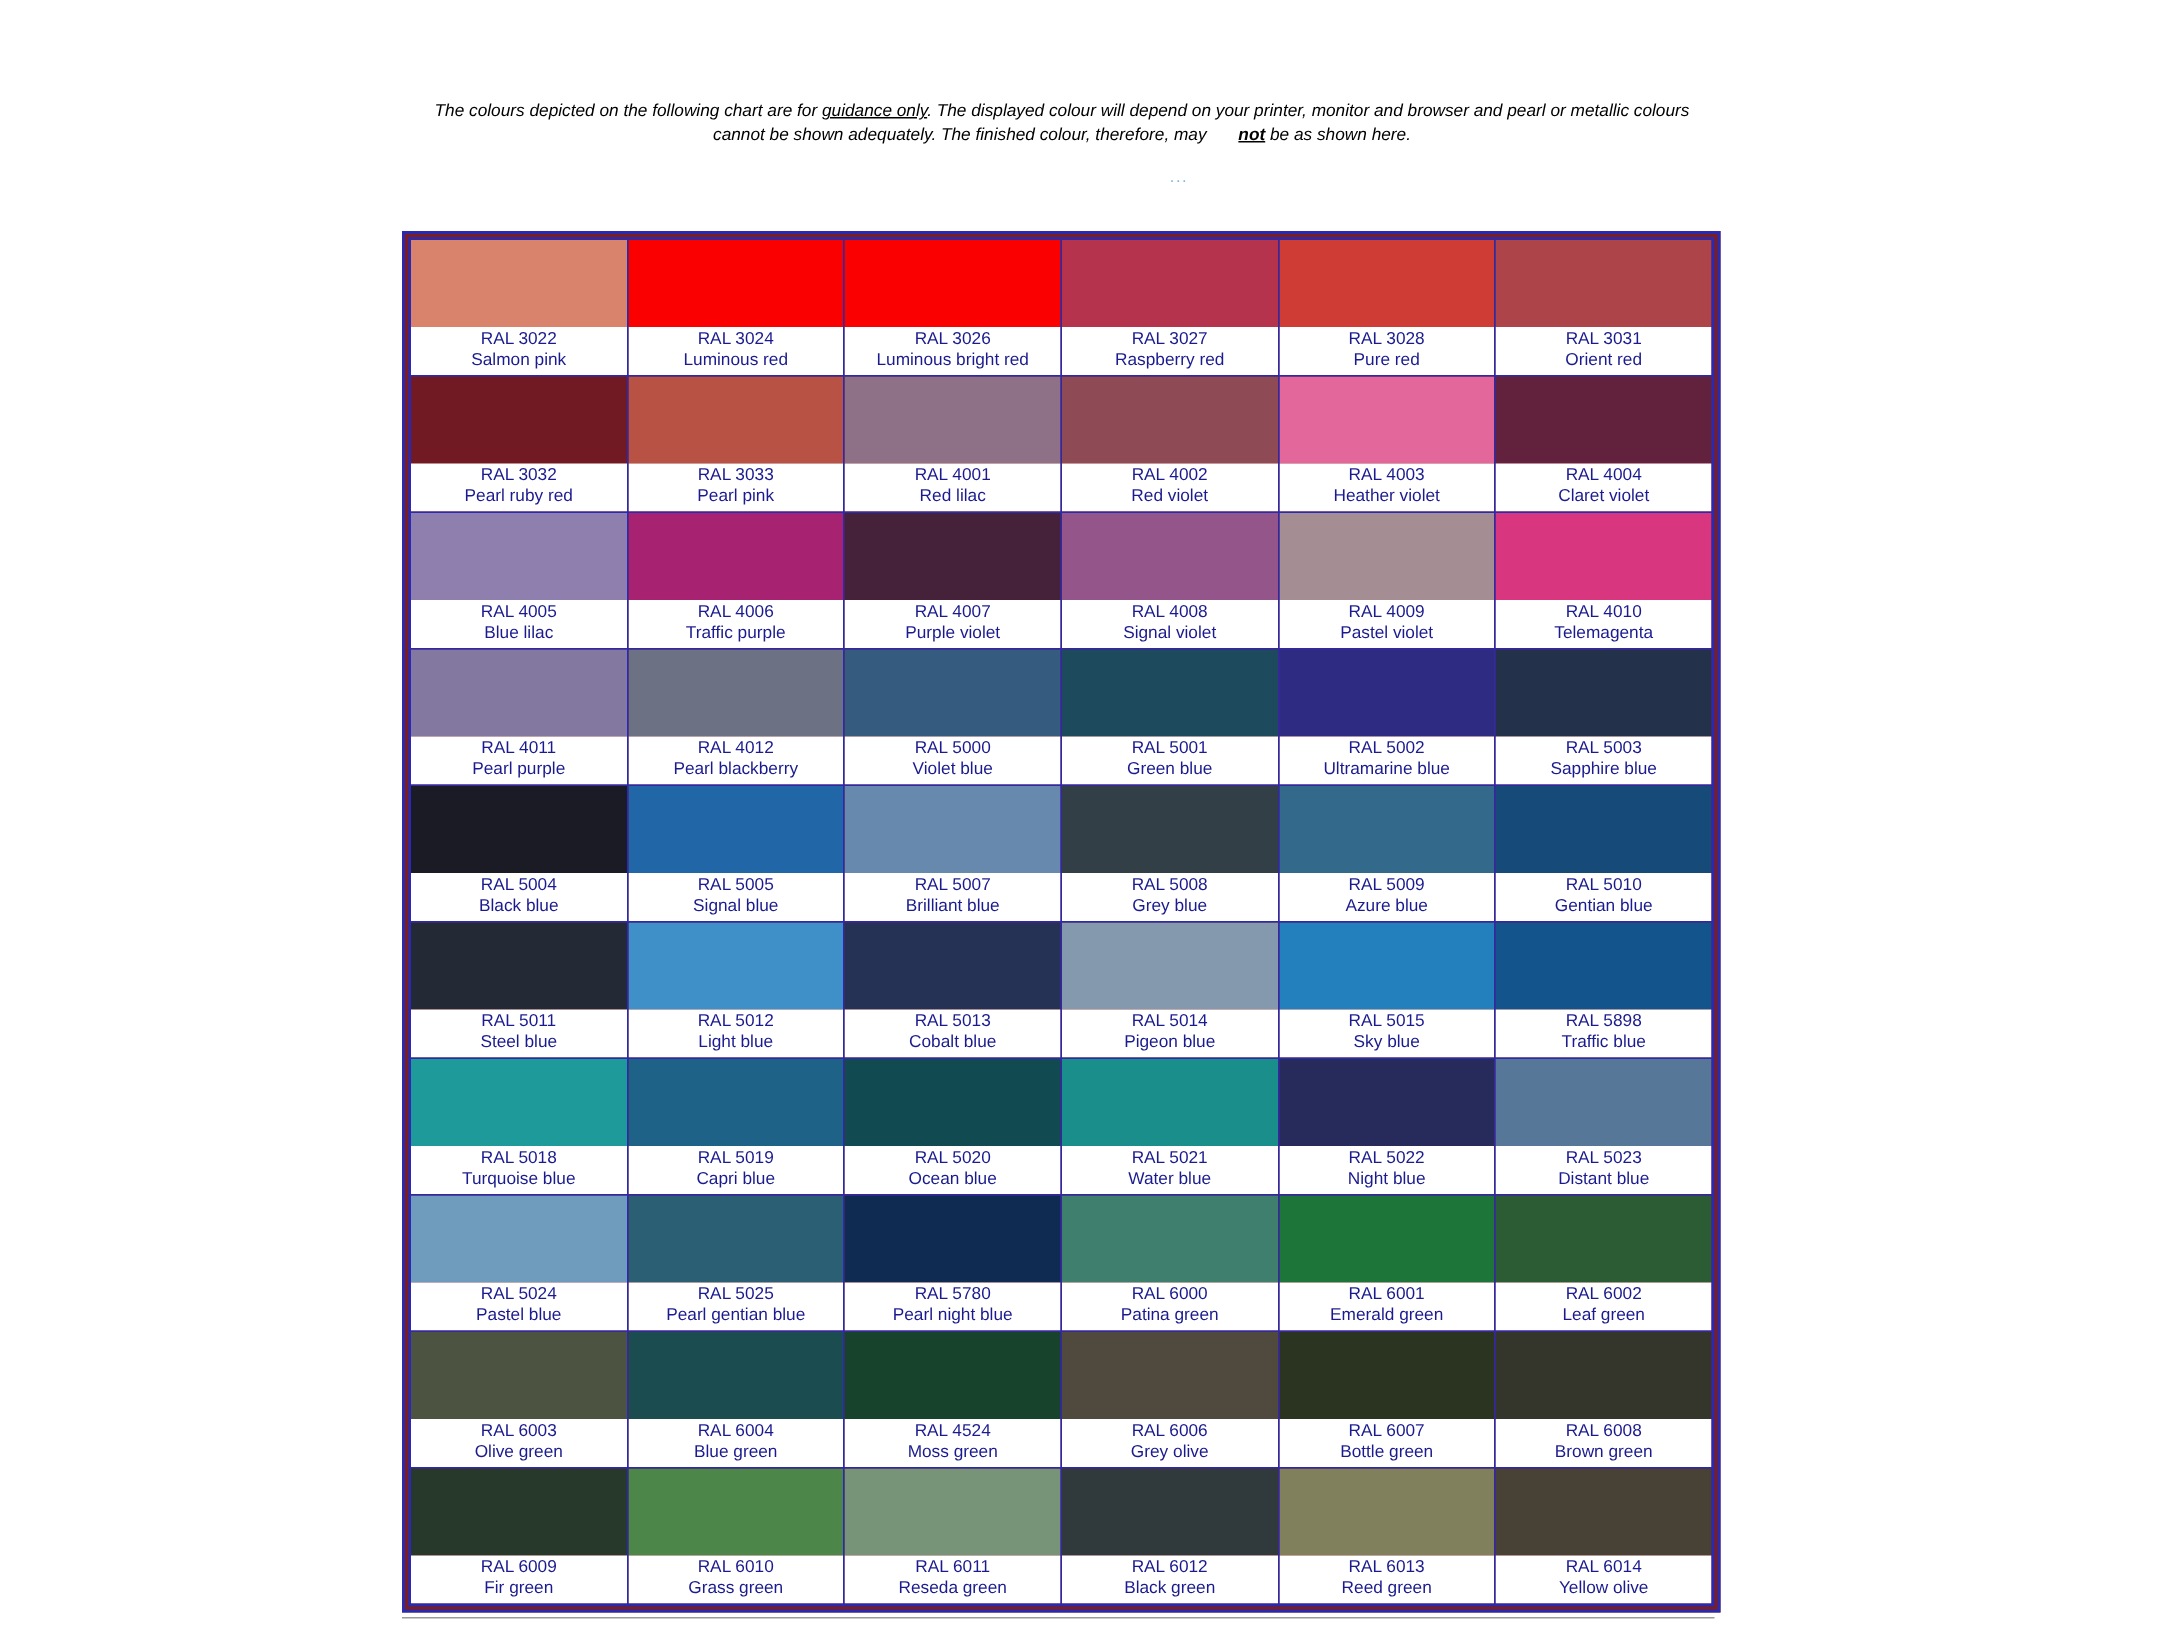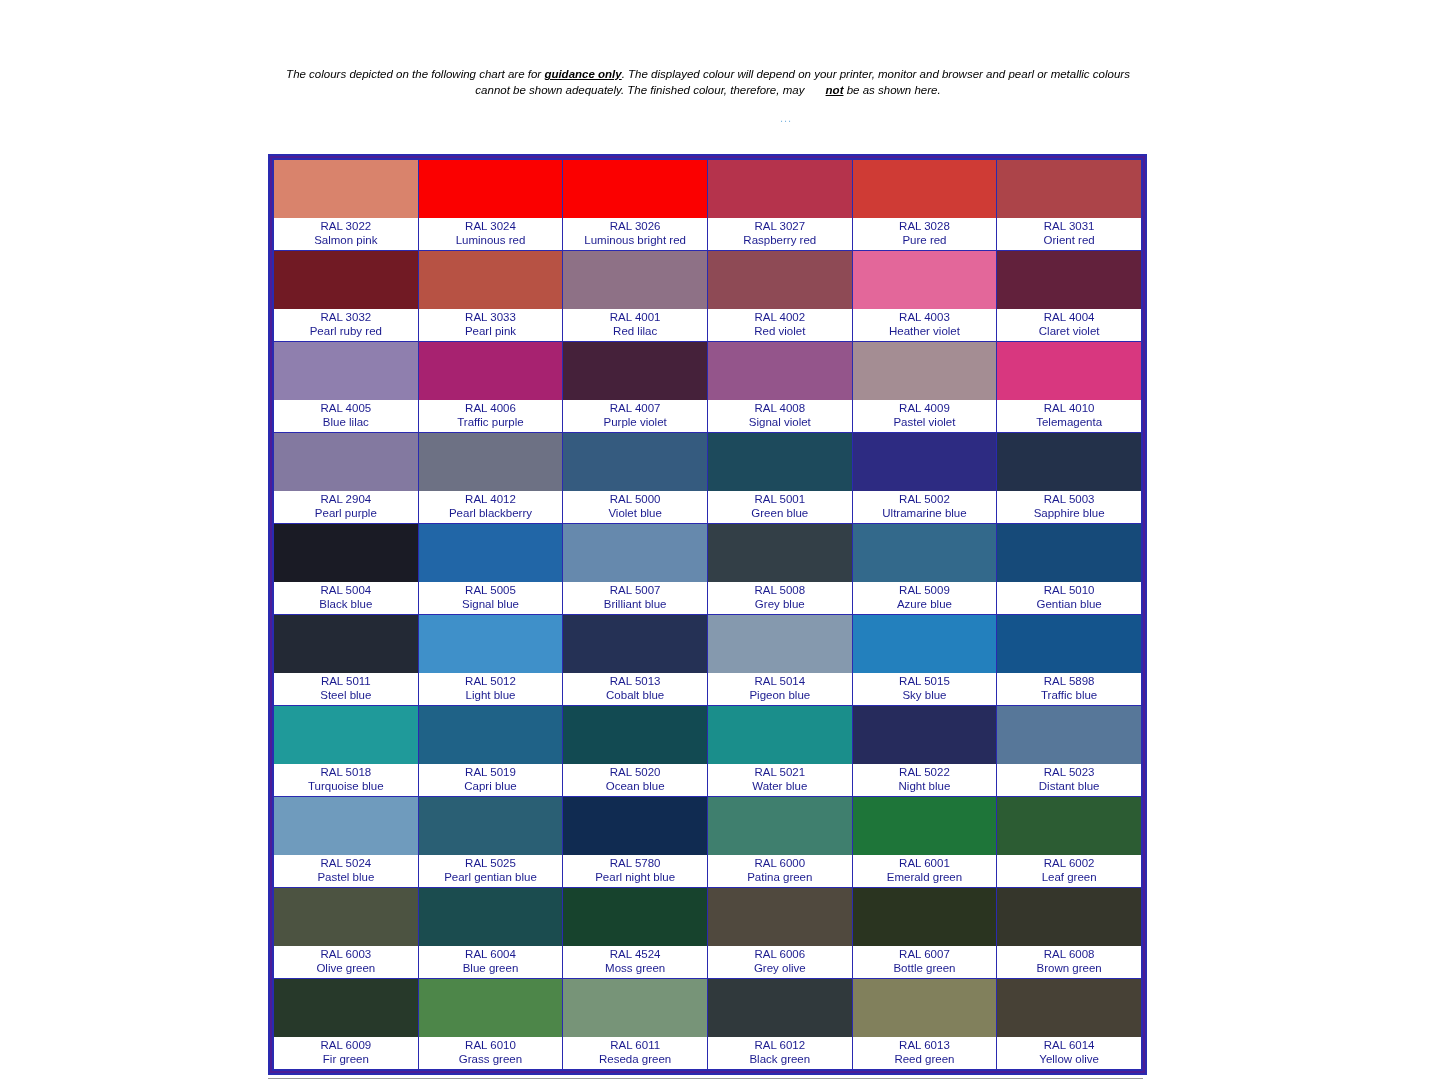--- a/index.html
+++ b/index.html
@@ -48,39 +48,39 @@
     left: 271px;
     top: 66px;
     width: 874px;
     text-align: center;
     font-family: "Liberation Sans", sans-serif;
     font-style: italic;
     font-size: 11.5px;
     color: #000000;
     line-height: 16px;
   }
-  .disclaimer u { text-decoration: underline; font-weight: bold; }
+  .disclaimer u { text-decoration: underline; }
   .disclaimer b { font-weight: bold; text-decoration: underline; padding-left: 18px; }
   .dots {
     position: absolute;
     left: 271px;
     top: 112px;
     width: 1030px;
     text-align: center;
     font-size: 11px;
     color: #7fb8e0;
     letter-spacing: 1px;
   }
   .chart-outer {
     position: absolute;
     left: 268px;
     top: 154px;
     width: 871px;
     border: 2px solid #2a2ab0;
-    background: #4c1d95;
+    background: #7f1d1d;
     padding: 2px;
   }
   .chart-inner {
     border: 1px solid #2a2ab0;
     padding: 0;
   }
   table.grid {
     border-collapse: collapse;
     width: 100%;
     table-layout: fixed;
@@ -260,21 +260,21 @@
                 <div class="caption">
                   <span class="code">RAL 4010</span>
                   <span class="nm">Telemagenta</span>
                 </div>
               </td>
             </tr>
             <tr>
               <td class="cell">
                 <div class="swatch" style="background: rgb(131, 121, 160);"></div>
                 <div class="caption">
-                  <span class="code">RAL 2904</span>
+                  <span class="code">RAL 4011</span>
                   <span class="nm">Pearl purple</span>
                 </div>
               </td>
               <td class="cell">
                 <div class="swatch" style="background: rgb(109, 113, 132);"></div>
                 <div class="caption">
                   <span class="code">RAL 4012</span>
                   <span class="nm">Pearl blackberry</span>
                 </div>
               </td>

